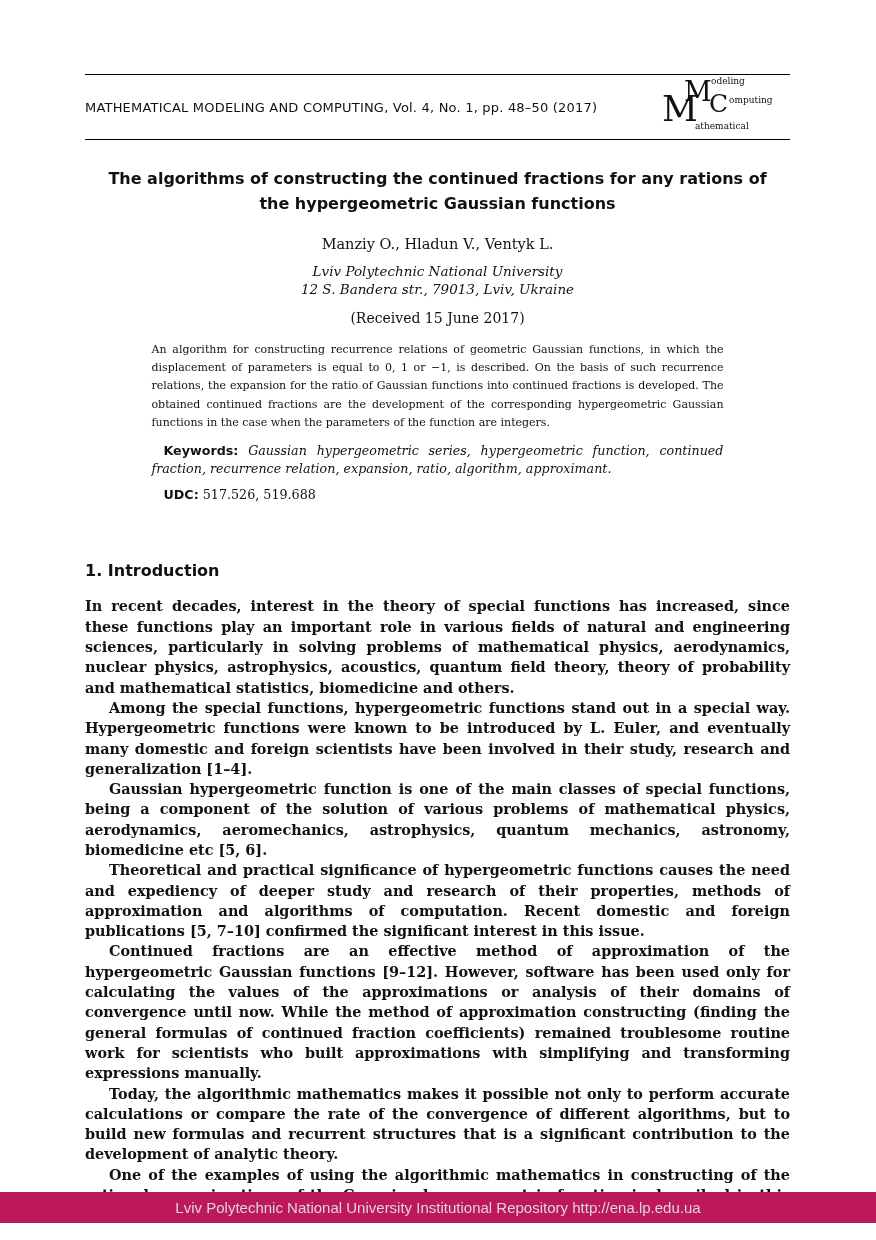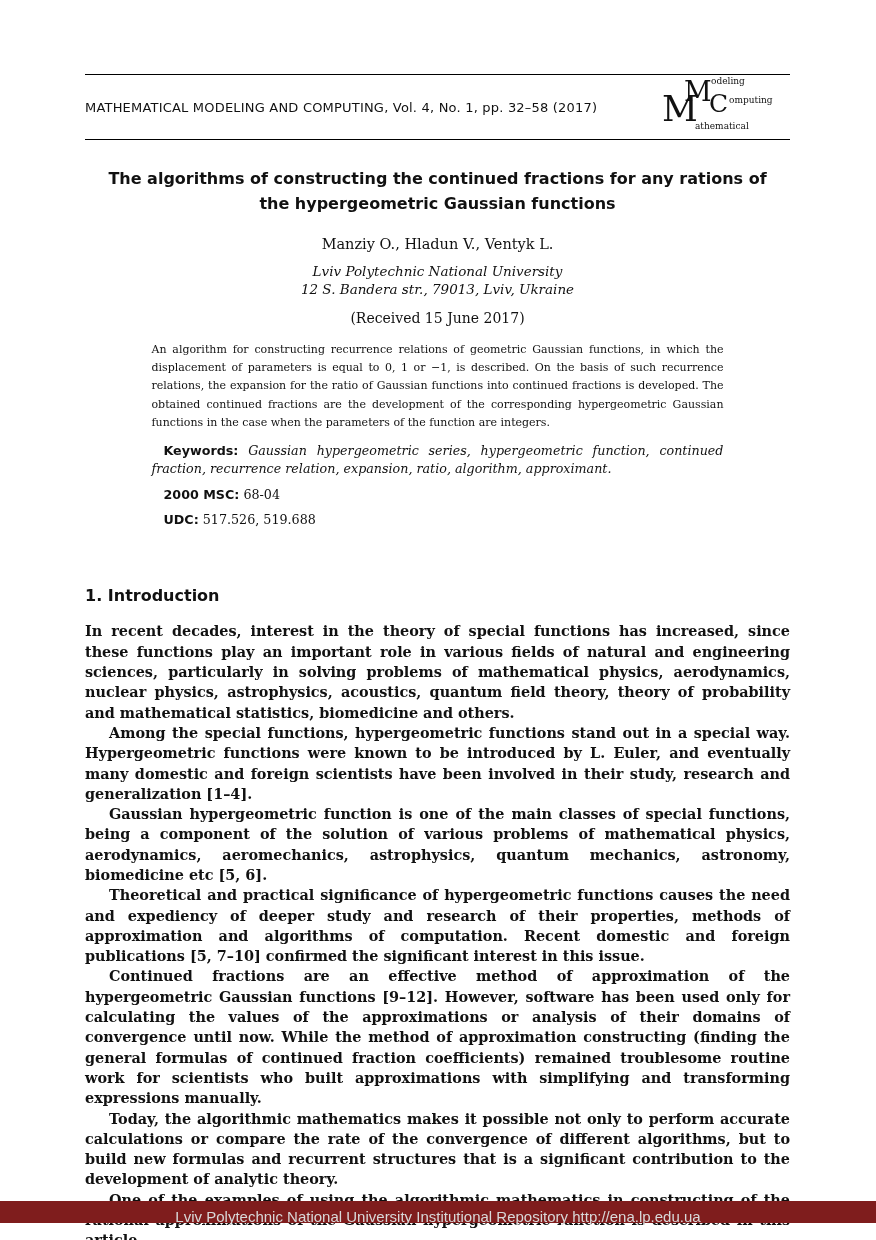--- a/index.html
+++ b/index.html
@@ -151,39 +151,39 @@
     font-family: "DejaVu Serif", "Liberation Serif", serif;
     font-size: 11.3px;
     line-height: 14.5px;
   }
 
   .repo-bar {
     position: absolute;
     left: 0;
     right: 0;
     bottom: 17px;
-    height: 22px;
+    height: 31px;
     line-height: 31px;
-    background: #7f1d1d;
+    background: #be185d;
     color: #d9d9d9;
     text-align: center;
     font-family: "Liberation Sans", "DejaVu Sans", sans-serif;
     font-size: 15px;
   }
 </style>
 </head>
 <body>
 
 <div class="page">
   <div class="content">
 
     <hr class="rule rule-top">
 
     <div class="header-row">
-      <span class="journal-line">MATHEMATICAL MODELING AND COMPUTING, Vol. 4, No. 1, pp. 32–58 (2017)</span>
+      <span class="journal-line">MATHEMATICAL MODELING AND COMPUTING, Vol. 4, No. 1, pp. 48–50 (2017)</span>
       <div class="logo">
         <span class="lg lg-m1">M</span>
         <span class="ls ls-odeling">odeling</span>
         <span class="lg lg-c">C</span>
         <span class="ls ls-omputing">omputing</span>
         <span class="lg lg-m2">M</span>
         <span class="ls ls-athematical">athematical</span>
       </div>
     </div>
 
@@ -200,24 +200,20 @@
 
     <div class="received">(Received 15 June 2017)</div>
 
     <p class="abstract">An algorithm for constructing recurrence relations of geometric Gaussian functions, in which the displacement of parameters is equal to 0, 1 or −1, is described. On the basis of such recurrence relations, the expansion for the ratio of Gaussian functions into continued fractions is developed. The obtained continued fractions are the development of the corresponding hypergeometric Gaussian functions in the case when the parameters of the function are integers.</p>
 
     <p class="keywords">
       <span class="kw-label">Keywords:</span>
       <span class="kw-text">Gaussian hypergeometric series, hypergeometric function, continued fraction, recurrence relation, expansion, ratio, algorithm, approximant.</span>
     </p>
 
-    <p class="meta-line msc">
-      <span class="meta-label">2000 MSC:</span>
-      <span>68-04</span>
-    </p>
 
     <p class="meta-line udc">
       <span class="meta-label">UDC:</span>
       <span>517.526, 519.688</span>
     </p>
 
     <h2 class="section-heading">1. Introduction</h2>
 
     <p class="body-par first">In recent decades, interest in the theory of special functions has increased, since these functions play an important role in various fields of natural and engineering sciences, particularly in solving problems of mathematical physics, aerodynamics, nuclear physics, astrophysics, acoustics, quantum field theory, theory of probability and mathematical statistics, biomedicine and others.</p>
     <p class="body-par indent">Among the special functions, hypergeometric functions stand out in a special way. Hypergeometric functions were known to be introduced by L. Euler, and eventually many domestic and foreign scientists have been involved in their study, research and generalization [1–4].</p>

